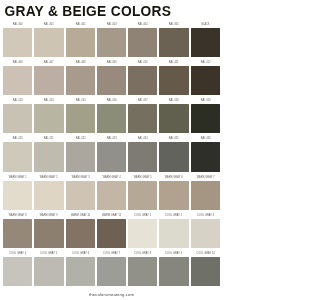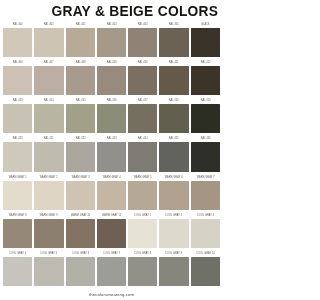--- a/index.html
+++ b/index.html
@@ -24,21 +24,21 @@
     flex-direction: column;
     padding: 0;
     position: relative;
   }
 
   
   #title-bar {
     height: 21px;
     display: flex;
     align-items: center;
-    justify-content: flex-end;
+    justify-content: flex-start;
     flex: 0 0 auto;
   }
 
   #poster-title {
     font-family: "Liberation Sans", sans-serif;
     font-weight: bold;
     font-size: 14.5px;
     letter-spacing: 0.3px;
     color: #17150f;
     white-space: nowrap;

